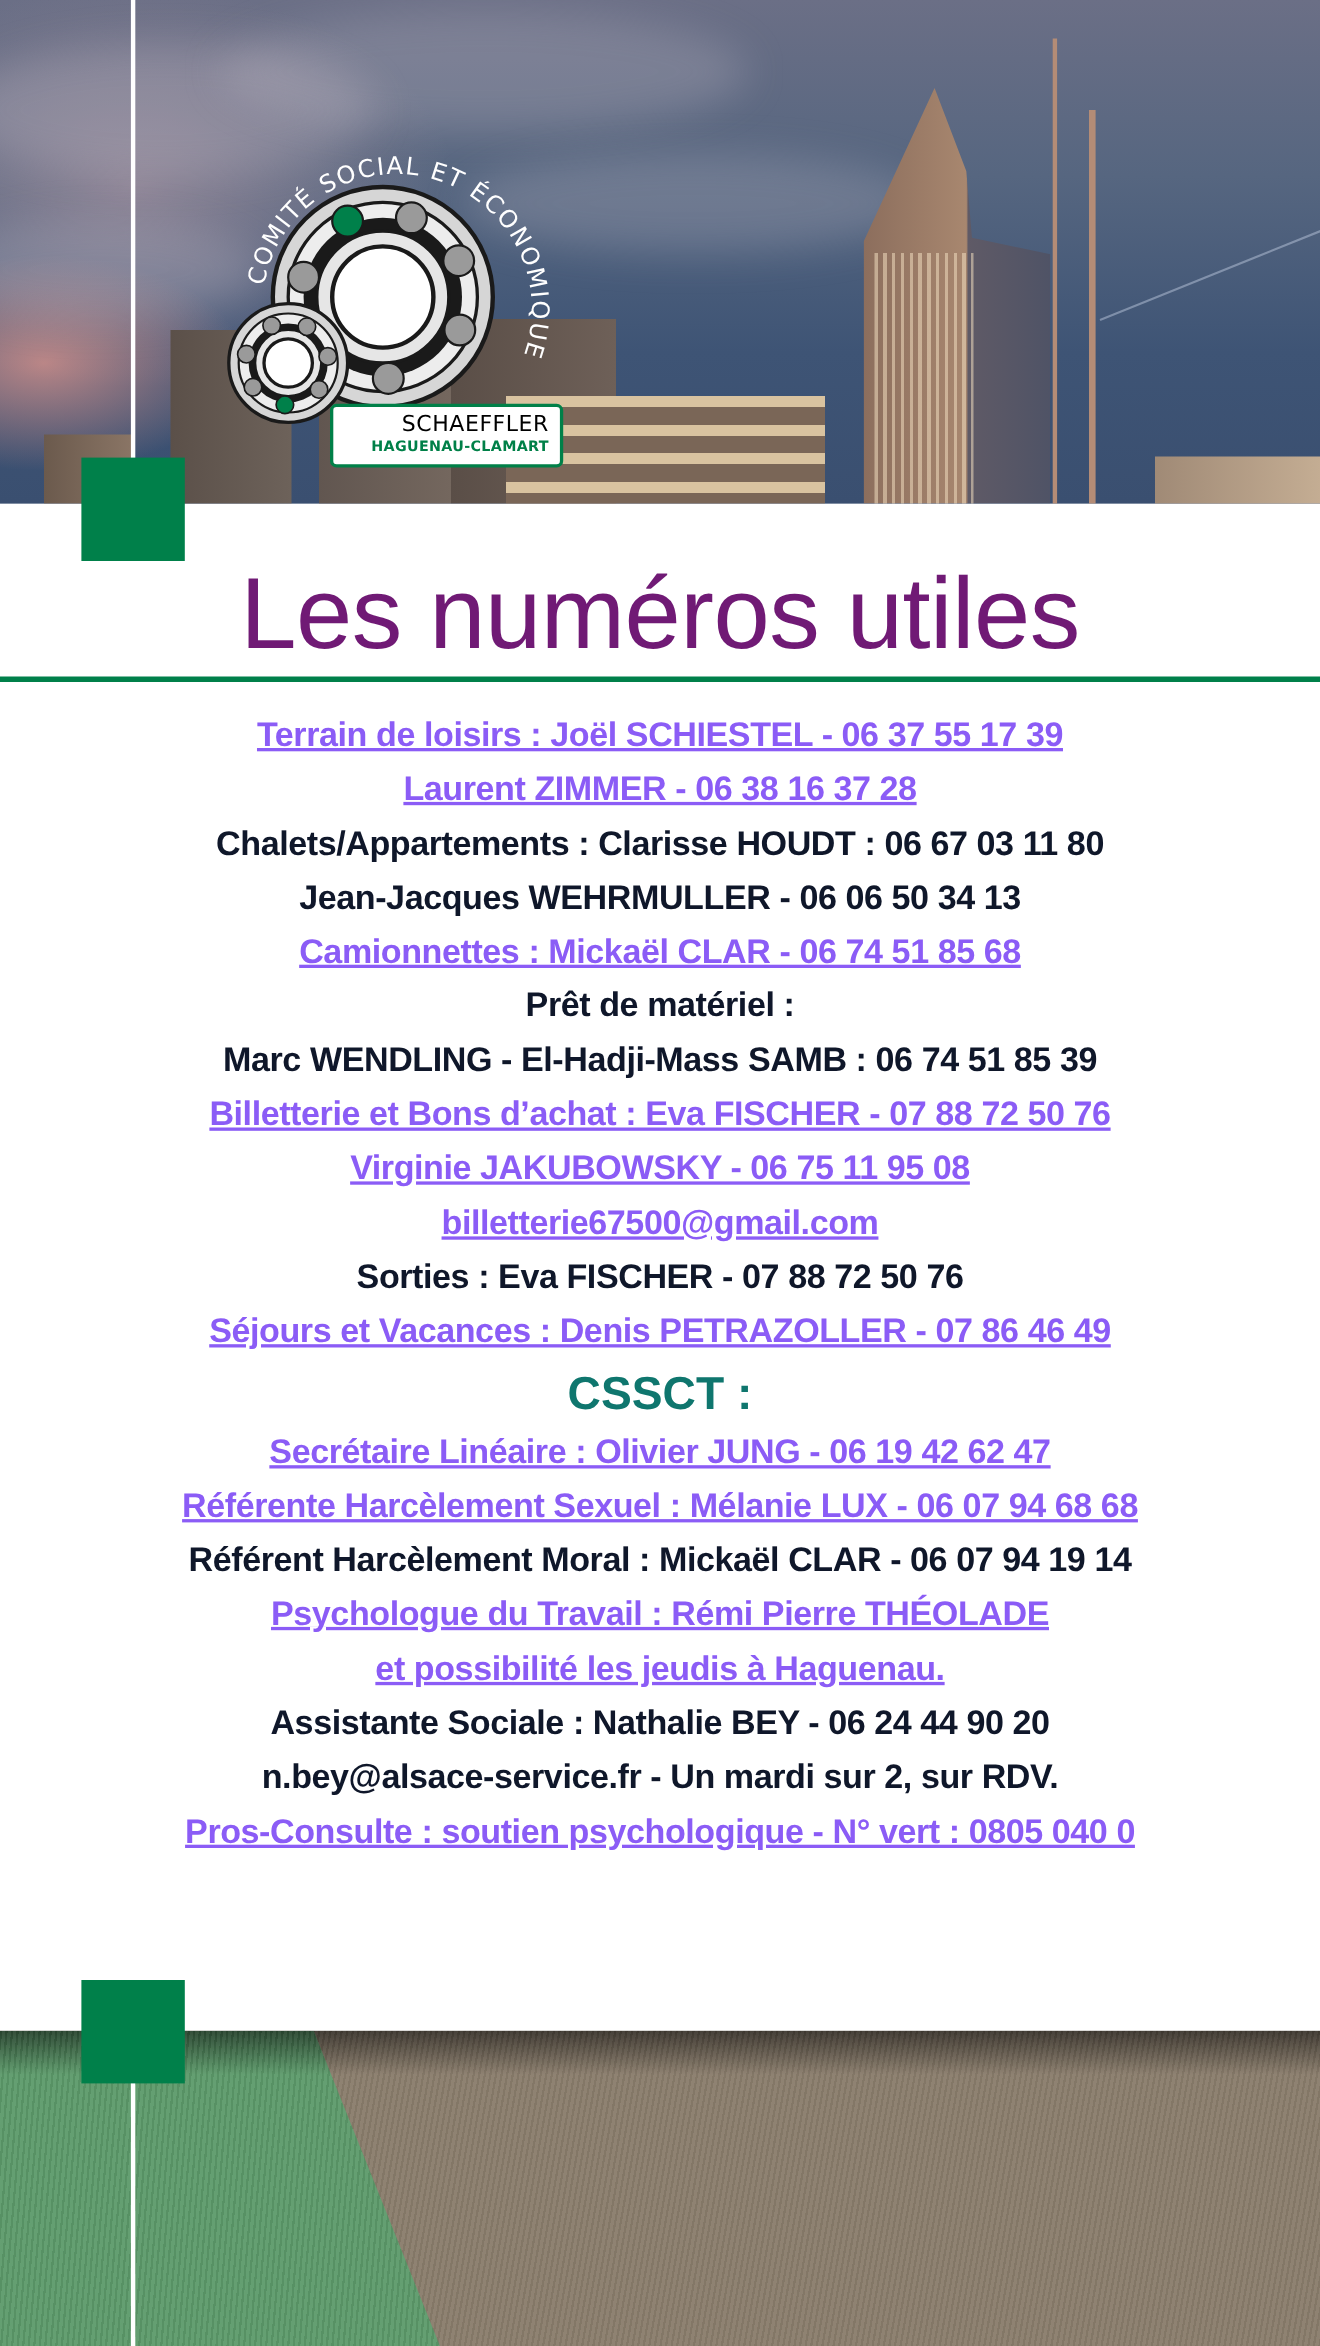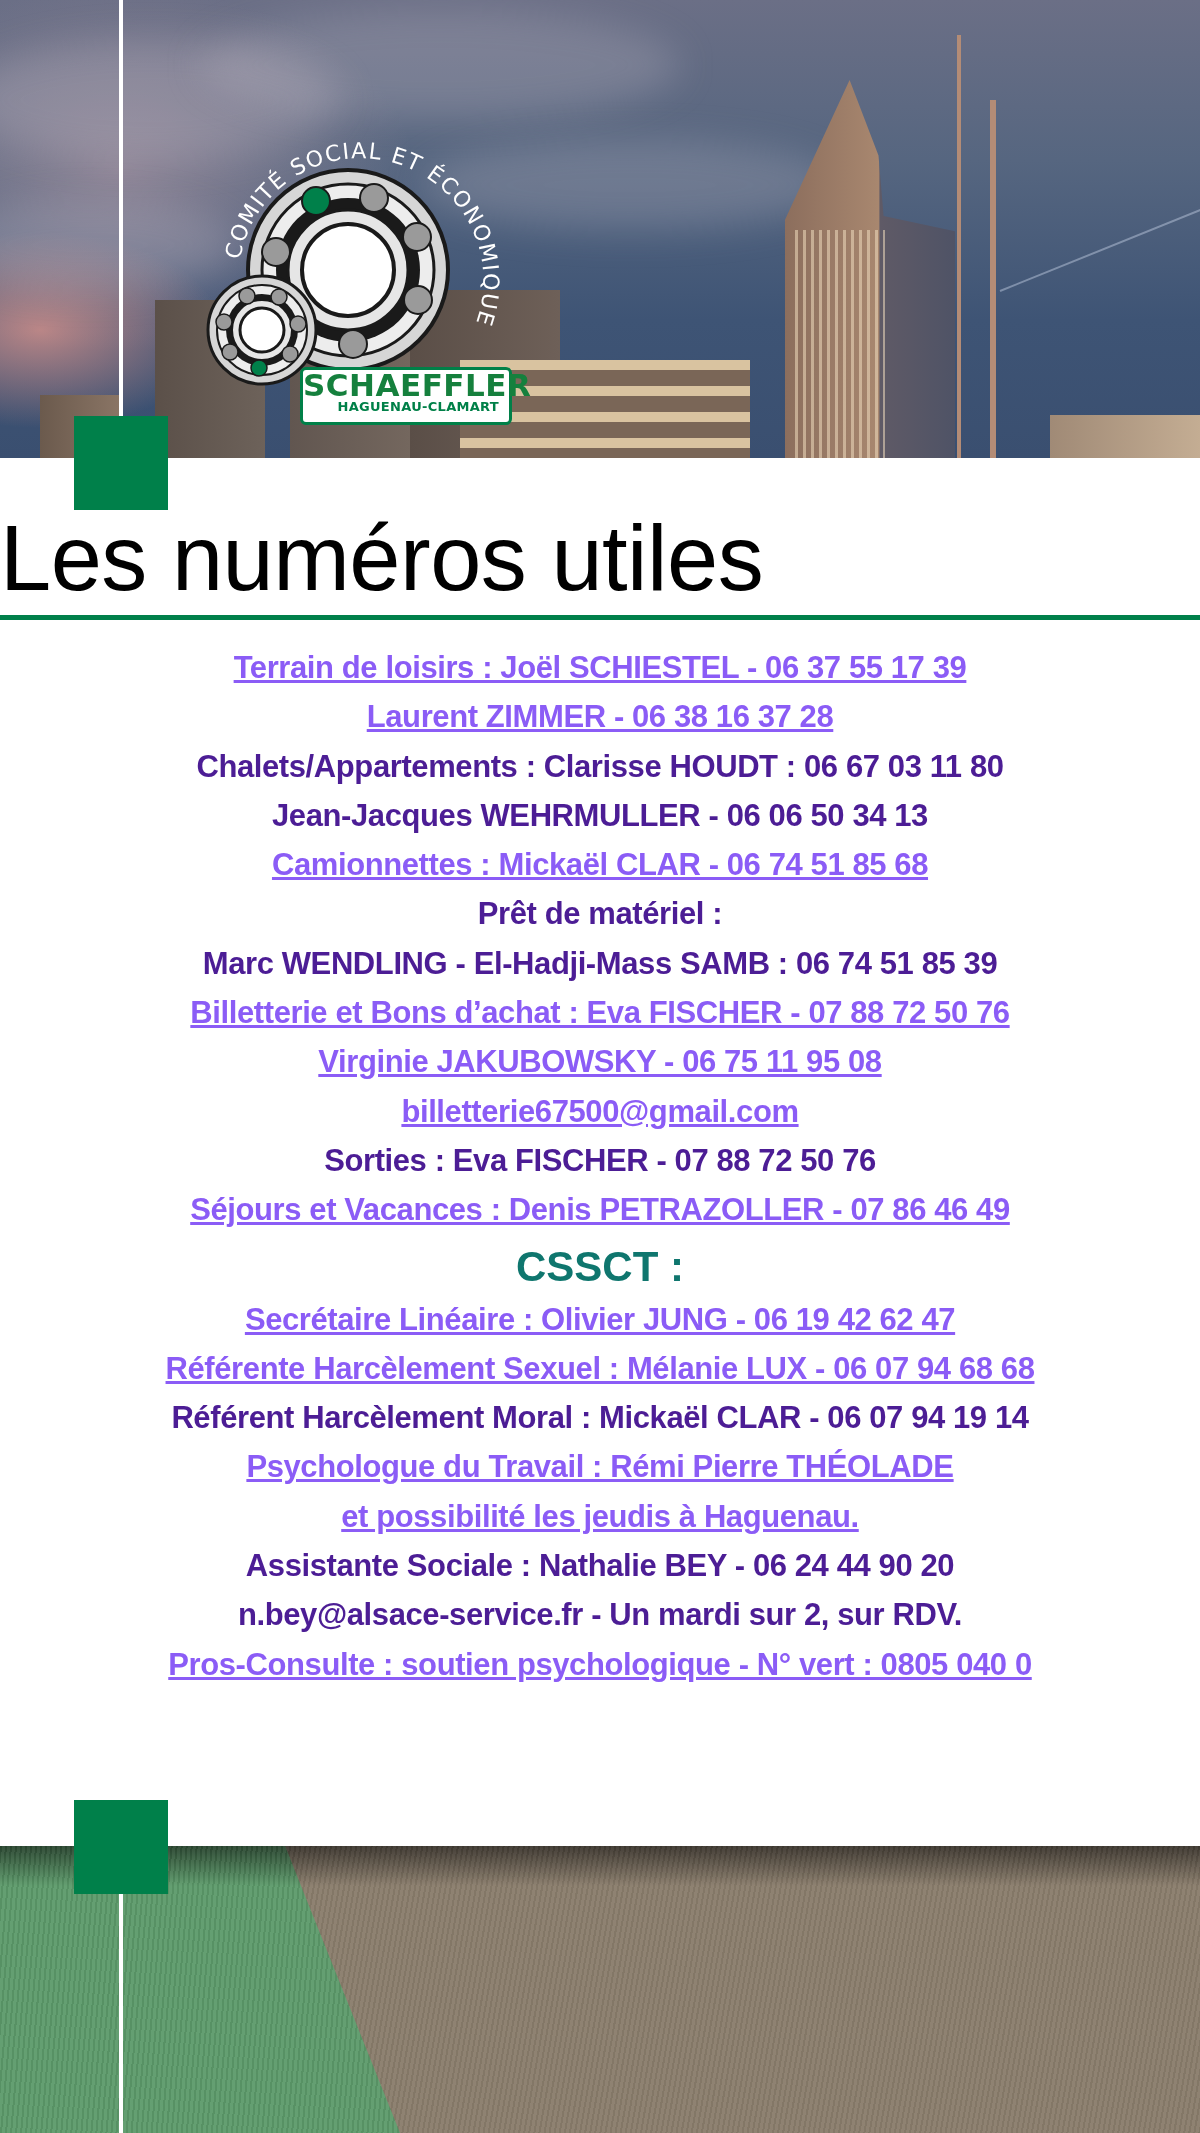--- a/index.html
+++ b/index.html
@@ -46,45 +46,45 @@
   .vline-top { position: absolute; left: 119px; top: 0; width: 4px; height: 458px; background: #ffffff; z-index: 2; }
   .vline-bottom { position: absolute; left: 119px; top: 1846px; width: 4px; height: 287px; background: #ffffff; z-index: 2; }
 
   
   .logo { position: absolute; left: 200px; top: 140px; width: 320px; height: 290px; z-index: 3; }
   .logo-badge {
     position: absolute; left: 300px; top: 367px; width: 212px; height: 58px;
     background: #ffffff; border: 3px solid #008048; border-radius: 6px; z-index: 4;
     box-sizing: border-box; text-align: right; padding-right: 10px;
   }
-  .logo-badge .l1 { font-family: "DejaVu Sans", sans-serif; font-weight: bold; color: #15803d; font-size: 31px; line-height: 27px; margin-top: 2px; letter-spacing: 0.5px; }
+  .logo-badge .l1 { font-family: "DejaVu Sans", sans-serif; font-weight: normal; color: #000000; font-size: 20px; line-height: 27px; margin-top: 2px; letter-spacing: 0.5px; }
   .logo-badge .l2 { font-family: "DejaVu Sans", sans-serif; font-weight: bold; color: #008048; font-size: 13px; line-height: 15px; letter-spacing: 0.3px; }
 
   
   .sq { position: absolute; width: 94px; height: 94px; background: #00804a; z-index: 5; }
   .sq-top { left: 74px; top: 416px; }
   .sq-bottom { left: 74px; top: 1800px; }
 
   
   .content { position: absolute; left: 0; top: 458px; width: 1200px; height: 1388px; background: #ffffff; z-index: 1; }
   .page-title {
-    position: absolute; left: 0; top: 50px; width: 1200px; text-align: left;
+    position: absolute; left: 0; top: 50px; width: 1200px; text-align: center;
     font-family: "Liberation Sans", sans-serif; font-size: 92px; line-height: 100px;
-    color: #000000; letter-spacing: -0.5px;
+    color: #701a75; letter-spacing: -0.5px;
   }
   .title-rule { position: absolute; left: 0; top: 157px; width: 1200px; height: 5px; background: #00804a; }
 
   .lines { position: absolute; left: 0; top: 185px; width: 1200px; }
   .line {
     display: block; width: 1200px; text-align: center; white-space: nowrap;
     font-family: "Liberation Sans", sans-serif; font-weight: bold;
     font-size: 31px; line-height: 49.3px; letter-spacing: -0.4px;
   }
   .red { color: #8b5cf6; text-decoration: underline; }
-  .black { color: #4c1d95; }
+  .black { color: #0f172a; }
   .section-head {
     display: block; text-align: center; font-weight: bold; color: #0f766e;
     font-size: 42px; line-height: 56px; margin-top: 4px;
   }
 
   
   .ground {
     position: absolute; left: 0; top: 1846px; width: 1200px; height: 287px;
     background:
       repeating-linear-gradient(100deg, rgba(0,0,0,0.05) 0 2px, rgba(255,255,255,0.04) 2px 5px),

